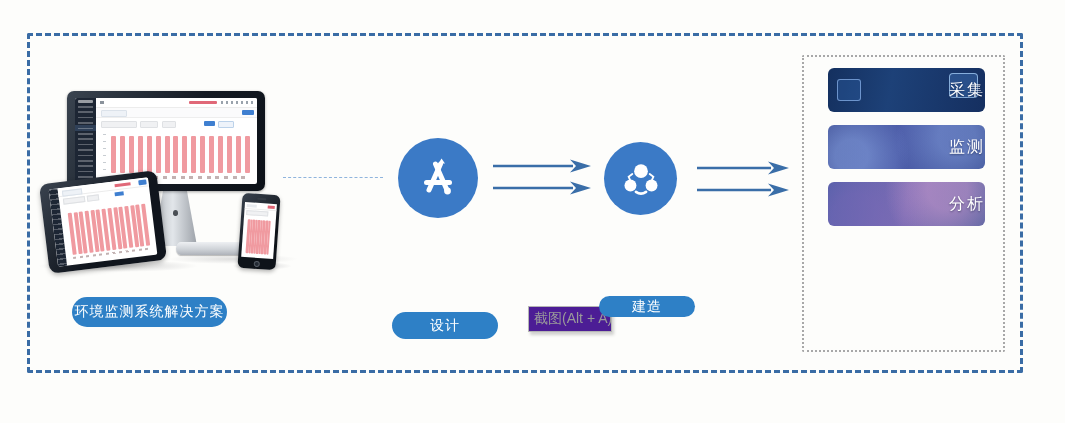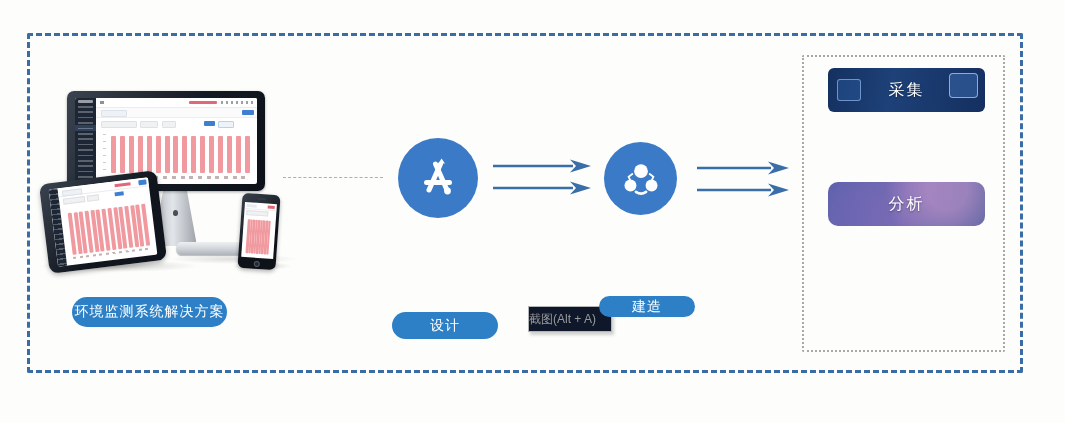--- a/index.html
+++ b/index.html
@@ -104,45 +104,45 @@
   #arrows-2{left:697px;top:160px;}
   .arrow-pair svg{display:block;}
   .arrow-pair svg + svg{margin-top:6px;}
 
   
   .pill{position:absolute;background:#2e80c6;color:#fff;border-radius:16px;
         display:flex;align-items:center;justify-content:center;letter-spacing:1px;}
   #pill-main{left:72px;top:297px;width:155px;height:30px;font-size:14px;}
   #pill-design{left:392px;top:297px;width:106px;height:27px;font-size:14px;margin-top:15px;}
   #pill-build{left:599px;top:296px;width:96px;height:21px;font-size:14px;z-index:6;}
-  .tooltip{position:absolute;left:528px;top:306px;width:84px;height:26px;background:#0f172a;
-        border:1px solid #b5b5b5;box-sizing:border-box;color:#9a9a9a;font-size:12px;
-        display:flex;align-items:center;z-index:5;
+  .tooltip{position:absolute;left:528px;top:306px;width:84px;height:26px;background:#4c1d95;
+        border:1px solid #b5b5b5;box-sizing:border-box;color:#9a9a9a;font-size:14px;
+        display:flex;align-items:center;padding-left:5px;z-index:5;
         box-shadow:2px 3px 3px rgba(0,0,0,.18);white-space:nowrap;overflow:hidden;}
 
   
   .outcomes{position:absolute;left:802px;top:55px;width:203px;height:297px;
         border:2px dotted #a8a8a8;box-sizing:border-box;border-radius:2px;}
   .banner{position:absolute;left:24px;width:157px;height:44px;border-radius:6px;overflow:hidden;
-        display:flex;align-items:center;justify-content:center;}
+        display:flex;align-items:center;justify-content:flex-end;}
   .banner .label{position:relative;z-index:2;color:#fff;font-size:16px;letter-spacing:2px;
         text-shadow:0 1px 2px rgba(0,10,40,.45);}
   .b1{top:11px;background:linear-gradient(100deg,#14305f 0%,#1d4178 40%,#152f60 100%);}
   .b1::before{content:"";position:absolute;left:9px;top:11px;width:22px;height:20px;
         border:1px solid rgba(160,200,255,.6);border-radius:3px;background:rgba(45,95,165,.4);}
   .b1::after{content:"";position:absolute;right:7px;top:5px;width:27px;height:23px;
         border:1px solid rgba(175,215,255,.7);border-radius:4px;background:rgba(65,115,185,.45);}
   .b2{top:68px;background:
         radial-gradient(circle at 15% 70%,rgba(145,175,235,.5) 0 12%,transparent 42%),
         radial-gradient(circle at 82% 28%,rgba(150,180,240,.4) 0 14%,transparent 46%),
         linear-gradient(100deg,#3c4b92 0%,#4c5ca8 45%,#3a4e93 100%);}
   .b3{top:125px;background:
         radial-gradient(circle at 76% 18%,rgba(225,165,215,.45) 0 16%,transparent 50%),
         radial-gradient(circle at 18% 82%,rgba(125,105,185,.5) 0 18%,transparent 55%),
-        linear-gradient(100deg,#4d5ea6 0%,#7a6db2 50%,#56629f 100%); border-radius: 10px;}
+        linear-gradient(100deg,#4d5ea6 0%,#7a6db2 50%,#56629f 100%);}
   .b4{top:182px;background:
         radial-gradient(circle at 12% 45%,rgba(145,195,245,.35) 0 12%,transparent 40%),
         radial-gradient(circle at 88% 55%,rgba(135,185,240,.35) 0 12%,transparent 40%),
         linear-gradient(100deg,#2b579f 0%,#3a69b3 50%,#2a5298 100%);}
   .b4::before{content:"";position:absolute;left:11px;top:12px;width:18px;height:18px;
         border:1px solid rgba(200,225,255,.55);border-radius:50%;}
   .b4::after{content:"";position:absolute;right:11px;top:12px;width:18px;height:18px;
         border:1px solid rgba(200,225,255,.5);border-radius:5px;}
   .b5{top:239px;background:linear-gradient(100deg,#112a55 0%,#1d3c6e 45%,#132d58 100%);}
   .b5::before{content:"";position:absolute;left:8px;top:10px;width:31px;height:17px;
@@ -321,18 +321,21 @@
 
   <div class="pill" id="pill-main">环境监测系统解决方案</div>
   <div class="pill" id="pill-design">设计</div>
   <div class="pill" id="pill-build">建造</div>
   <div class="tooltip">截图(Alt + A)</div>
 
   <div class="outcomes">
     <div class="banner b1">
       <span class="label">采集</span>
     </div>
+    <div class="banner b2">
+      <span class="label">监测</span>
+    </div>
     <div class="banner b3">
       <span class="label">分析</span>
     </div>
   </div>
 
 </div>
 
 </body></html>

